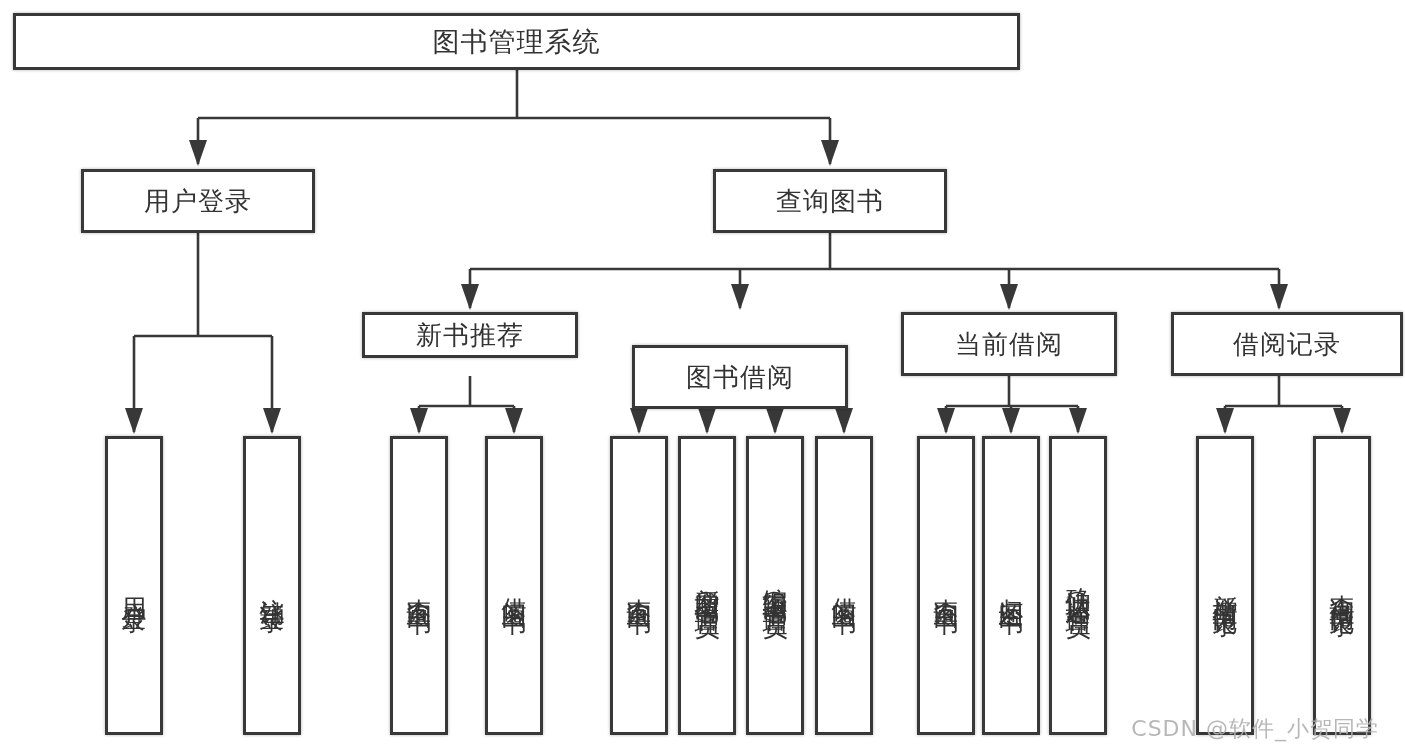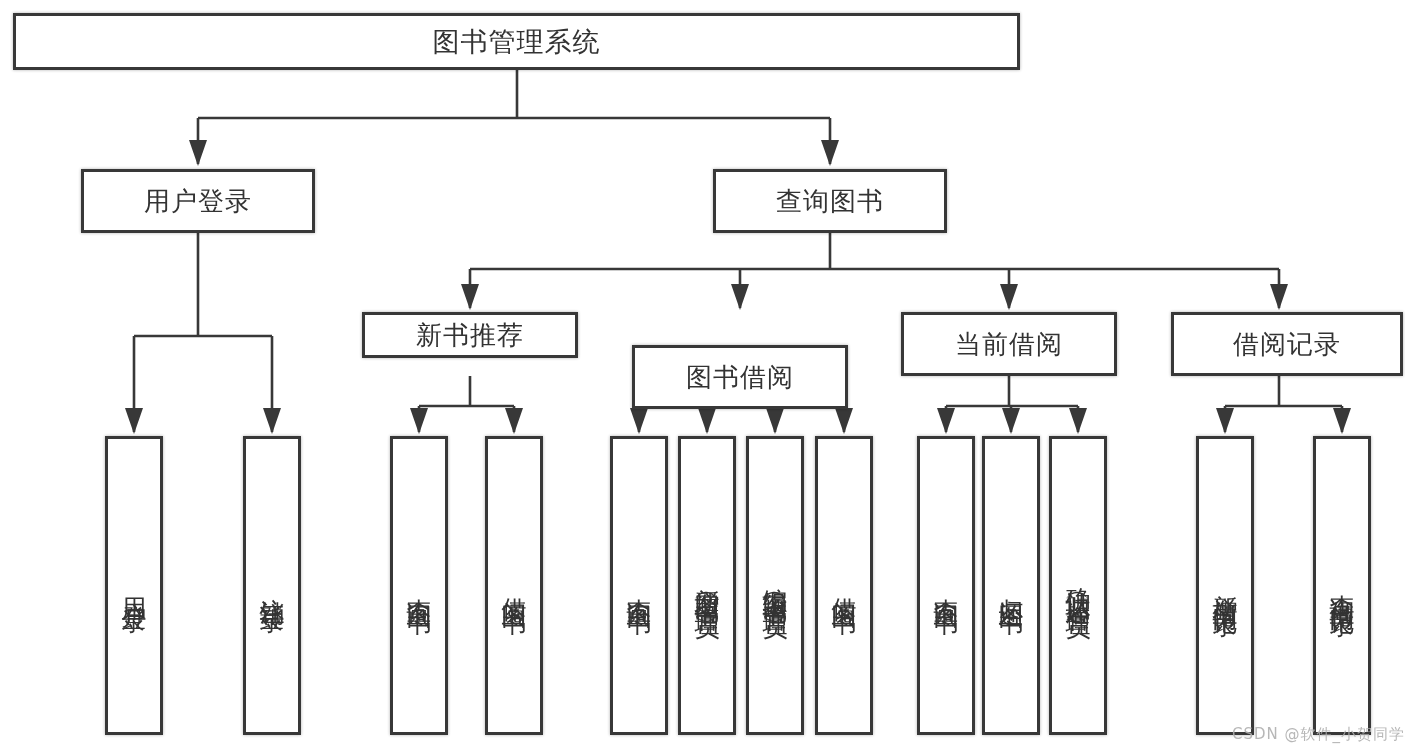--- a/index.html
+++ b/index.html
@@ -57,22 +57,22 @@
   .pos-l5{left:678px;top:436px;}
   .pos-l6{left:746px;top:436px;}
   .pos-l7{left:815px;top:436px;}
   .pos-l8{left:917px;top:436px;}
   .pos-l9{left:982px;top:436px;}
   .pos-l10{left:1049px;top:436px;}
   .pos-l11{left:1196px;top:436px;}
   .pos-l12{left:1313px;top:436px;}
   .watermark{
     position:absolute;
-    right:0;bottom:3px;
-    font-size:15px;
+    right:26px;bottom:3px;
+    font-size:22px;
     letter-spacing:1px;
     color:var(--wm);
     opacity:0.9;
     z-index:5;
     white-space:nowrap;
   }
 </style>
 </head>
 <body>
 

